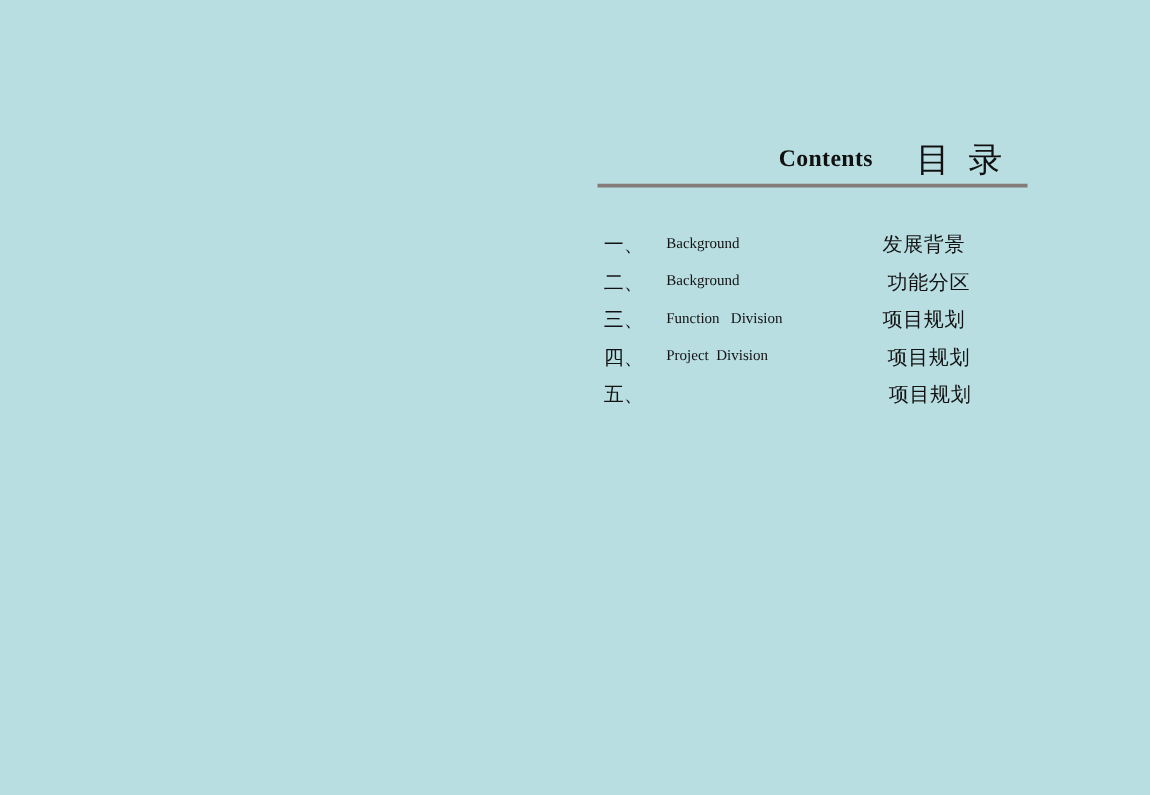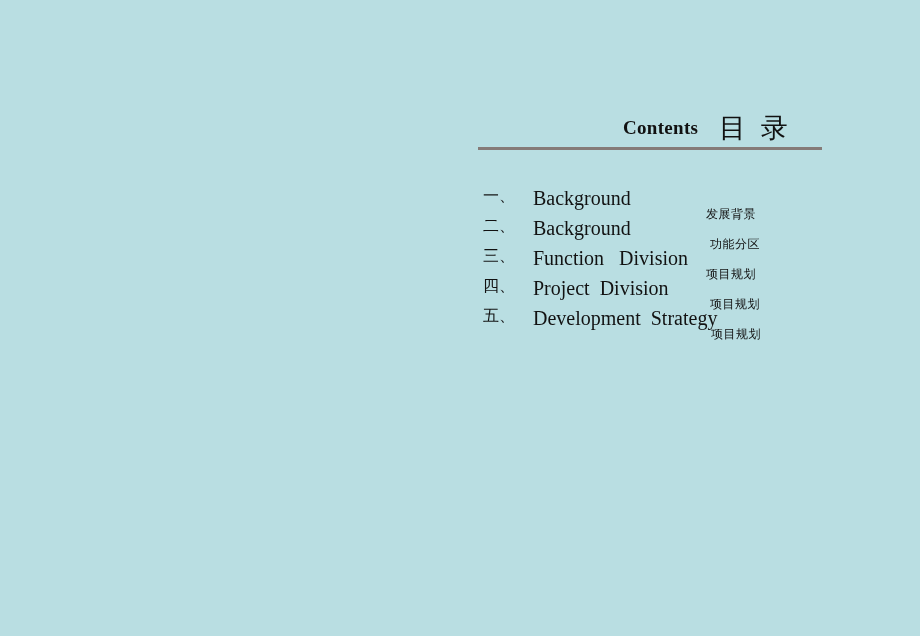--- a/index.html
+++ b/index.html
@@ -36,21 +36,21 @@
     top: 5px;
     font-size: 19px;
     font-weight: bold;
     color: #111111;
     letter-spacing: 0.3px;
     white-space: nowrap;
     font-family: Liberation Serif, serif;
   }
   #mulu-title {
     position: absolute;
-    left: 241px;
+    left: 255px;
     top: -2px;
     font-size: 27px;
     font-weight: normal;
     color: #111111;
     letter-spacing: 4px;
     white-space: nowrap;
   }
   #heading-divider {
     position: absolute;
     left: 478px;
@@ -77,32 +77,31 @@
     top: 0;
     font-size: 16px;
     color: #121212;
     white-space: nowrap;
     letter-spacing: 0px;
   }
   .toc-en {
     position: absolute;
     left: 55px;
     top: 1px;
-    font-size: 20px;
+    font-size: 12px;
     color: #121212;
     white-space: pre;
   }
   .toc-cn {
     position: absolute;
     top: 0px;
-    font-size: 12px;
+    font-size: 16px;
     color: #121212;
     white-space: nowrap;
     letter-spacing: 0.5px;
-    margin-top: 20px;
   }
   
   #toc-row-0 .toc-cn { left: 228px; }
   #toc-row-1 .toc-cn { left: 232px; }
   #toc-row-2 .toc-cn { left: 228px; }
   #toc-row-3 .toc-cn { left: 232px; }
   #toc-row-4 .toc-cn { left: 233px; }
 </style>
 </head>
 <body>
@@ -139,18 +138,17 @@
     </div>
 
     <div class="toc-row" id="toc-row-3">
       <span class="toc-index">四、</span>
       <span class="toc-en">Project  Division</span>
       <span class="toc-cn">项目规划</span>
     </div>
 
     <div class="toc-row" id="toc-row-4">
       <span class="toc-index">五、</span>
-      <span class="toc-en">Development  Strategy</span>
       <span class="toc-cn">项目规划</span>
     </div>
 
   </div>
 </div>
 
 </body></html>

